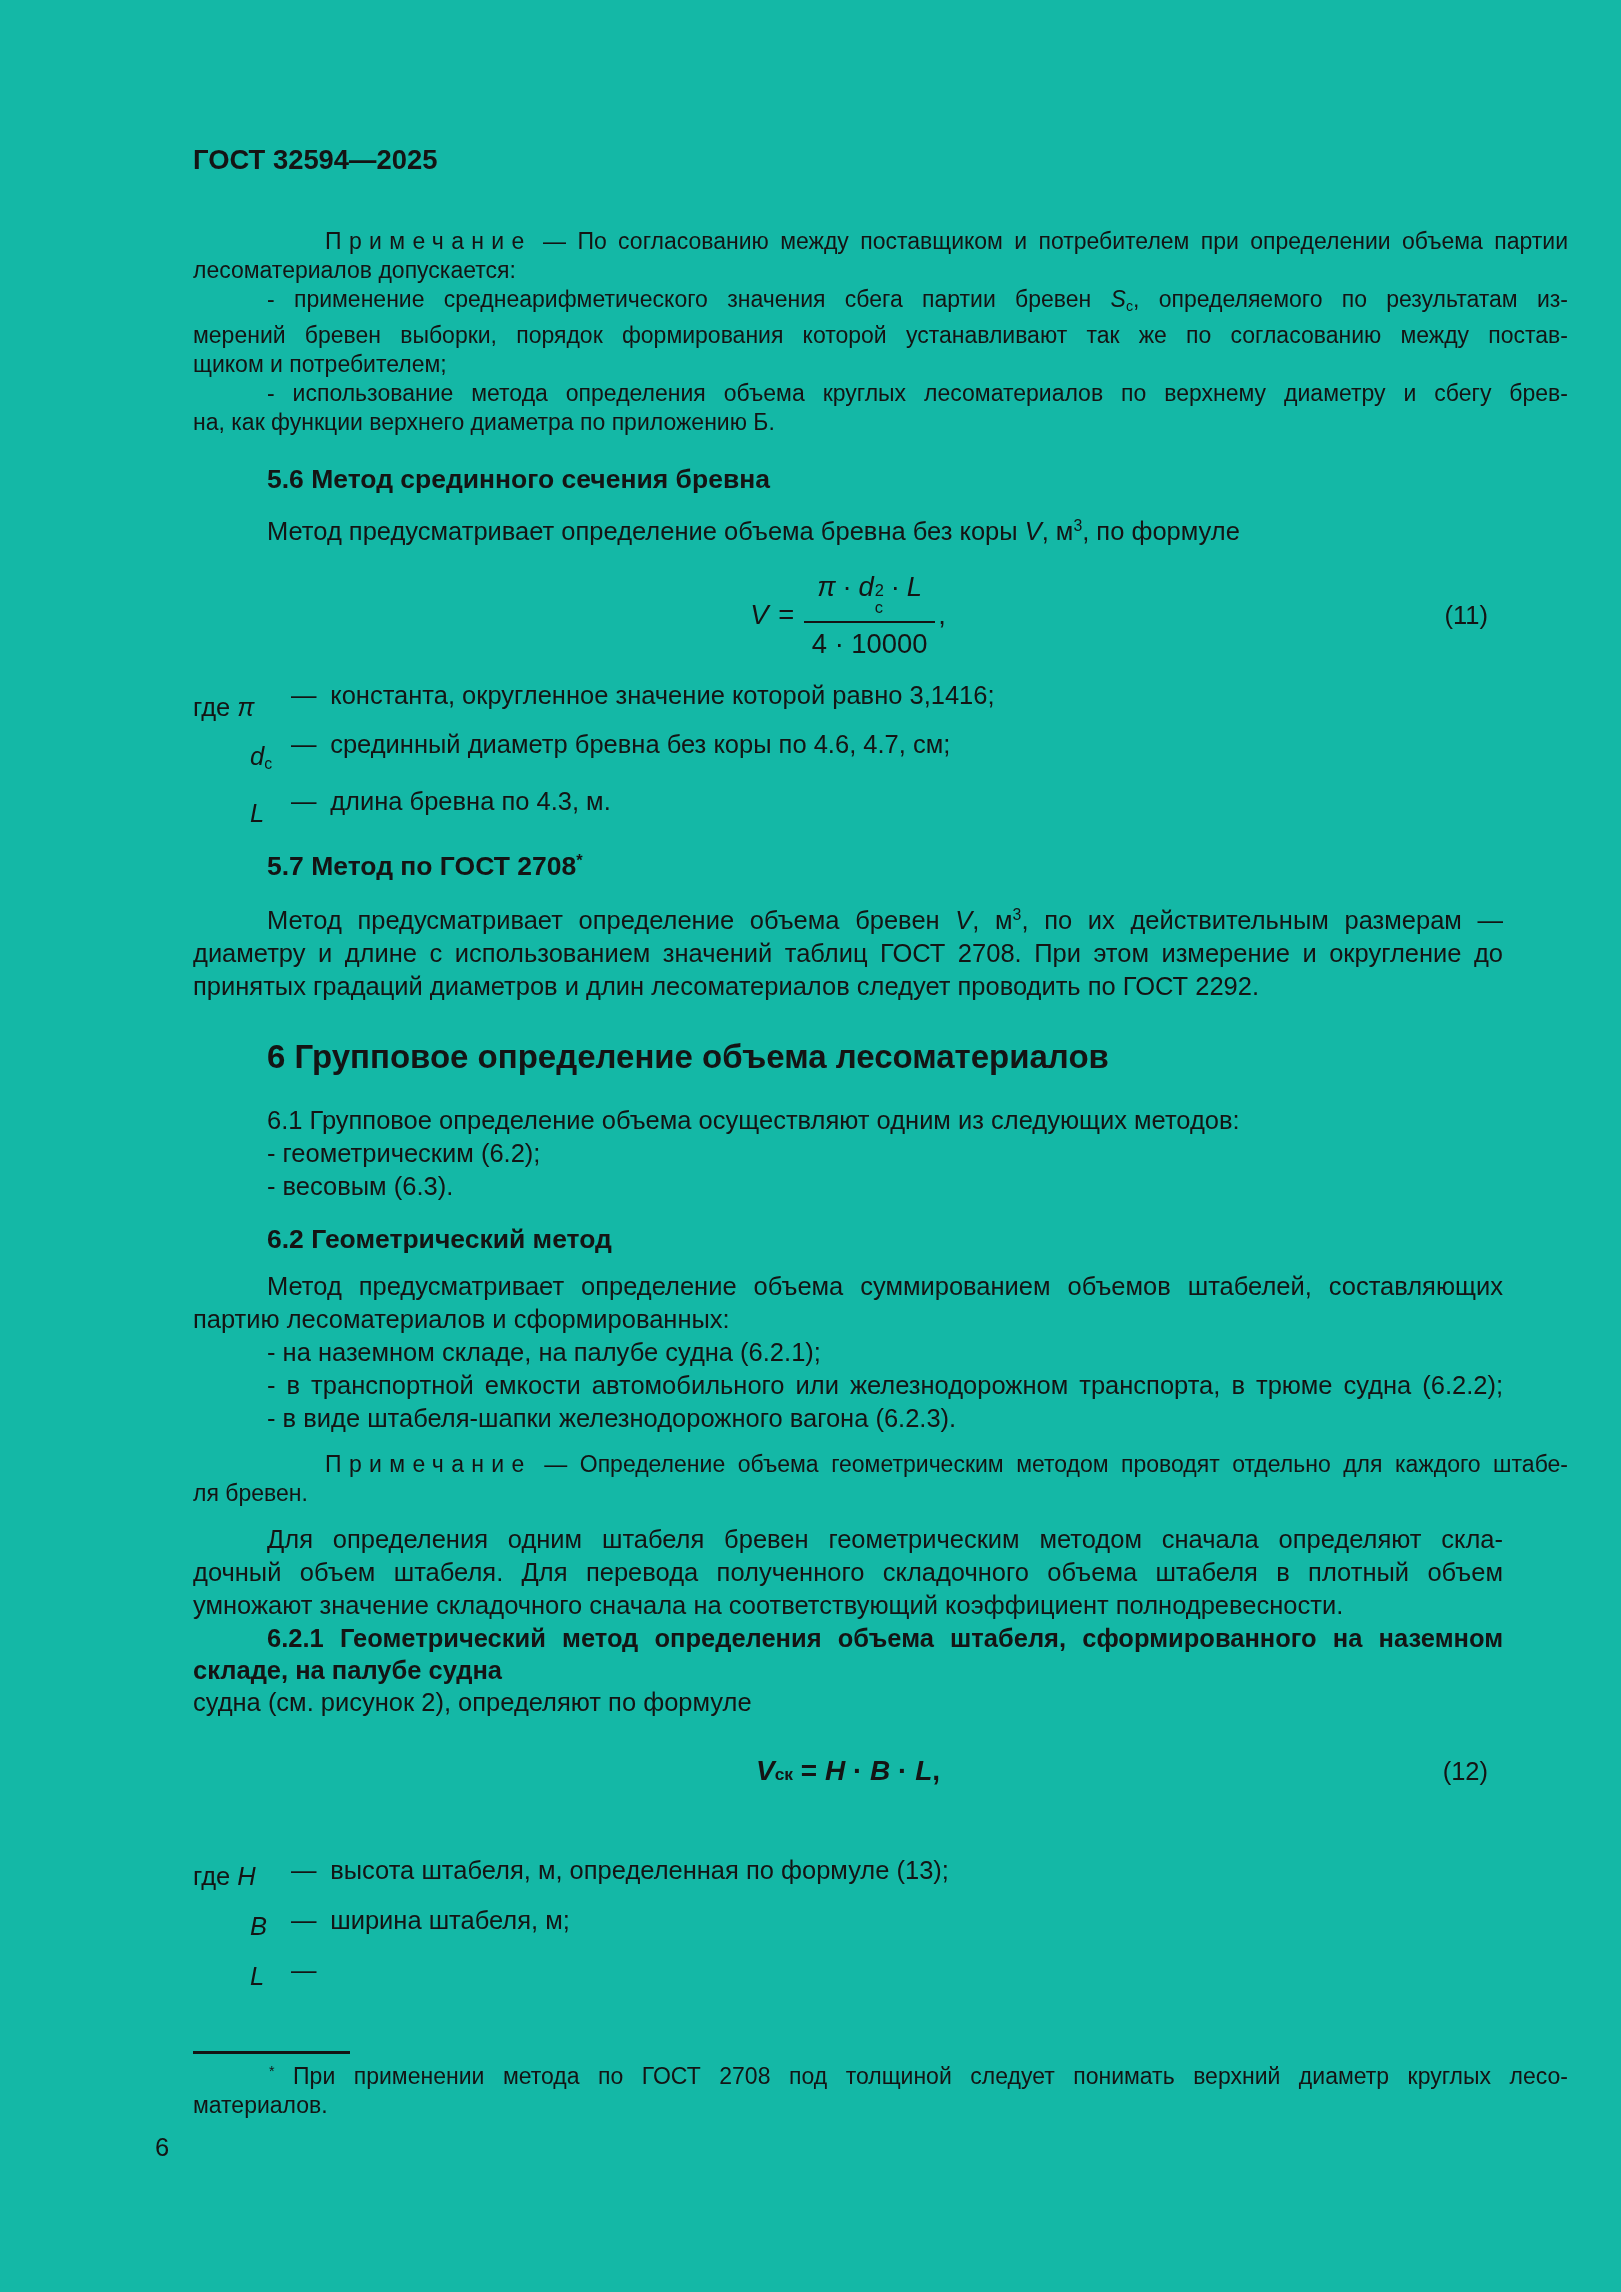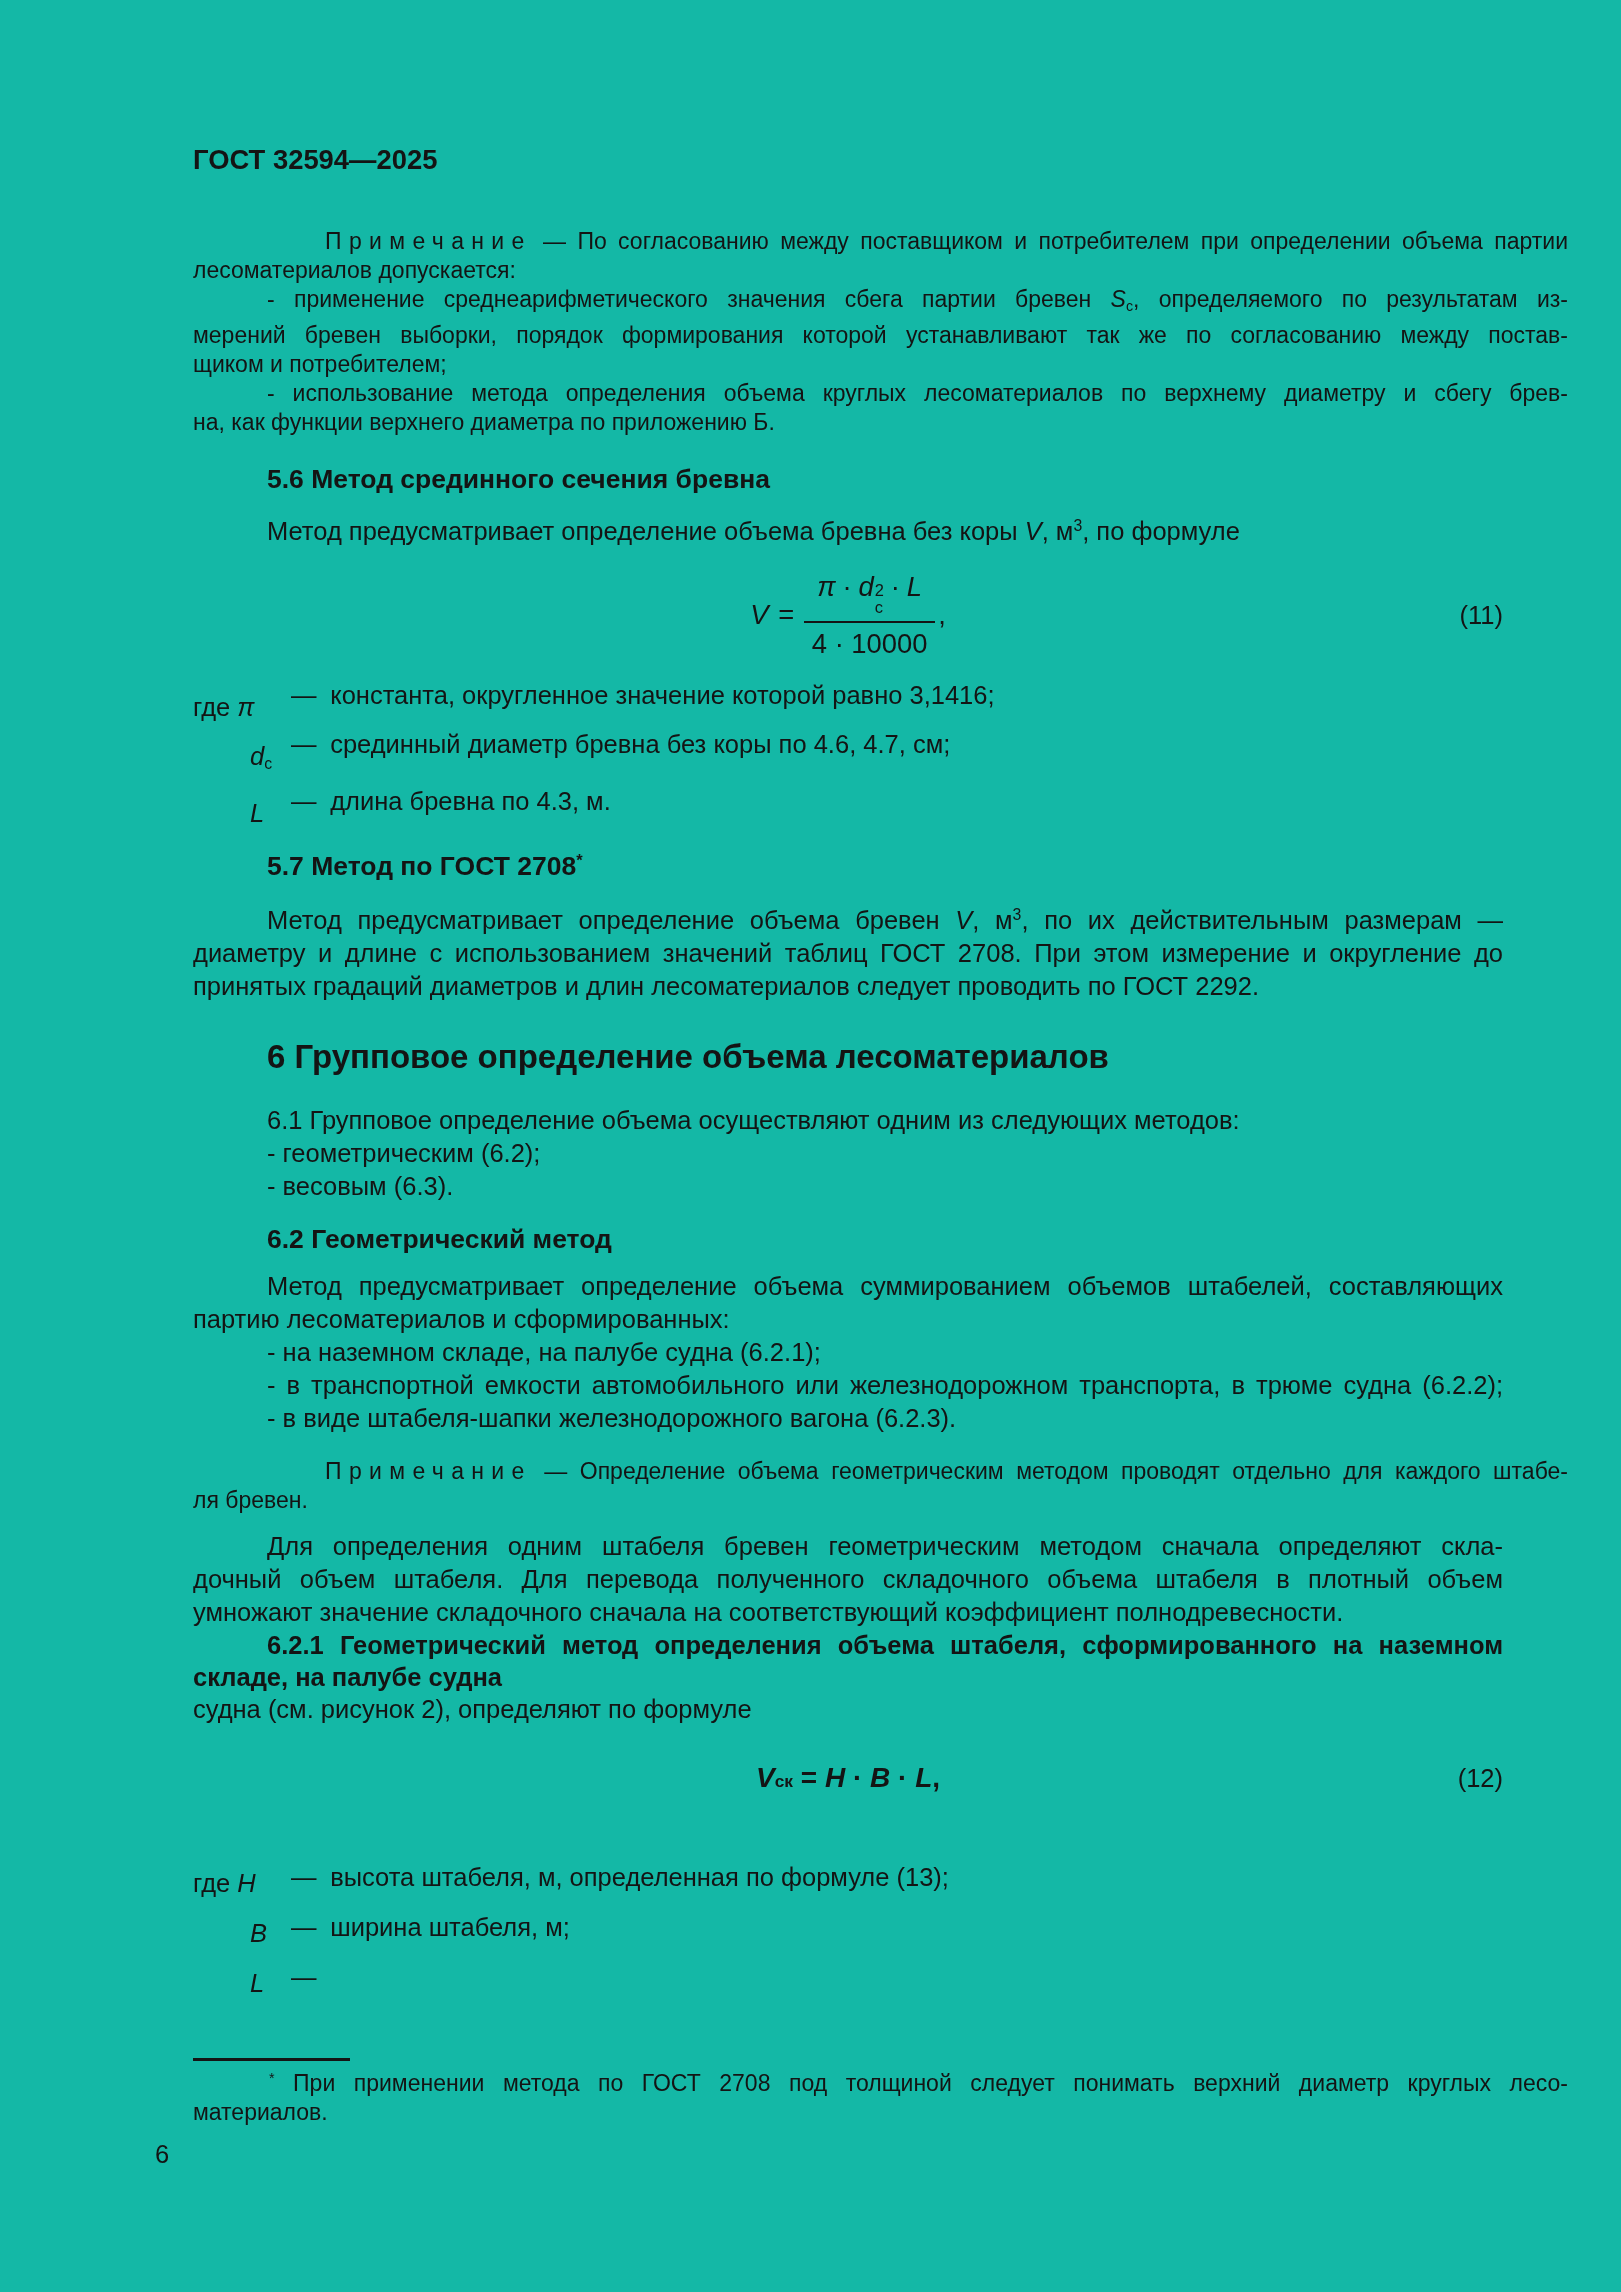--- a/index.html
+++ b/index.html
@@ -33,34 +33,34 @@
   .m-s56h{margin-top:27.4px;}
   .m-s56p{margin-top:13.7px;}
   .m-eq11{margin-top:17.6px;}
   .m-wh1{margin-top:11.8px;}
   .m-s57h{margin-top:13.7px;}
   .m-s57p{margin-top:15.7px;}
   .m-ch6{margin-top:33px;}
   .m-p61{margin-top:27.4px;}
   .m-s62h{margin-top:20.6px;}
   .m-s62p{margin-top:15.7px;}
-  .m-note2{margin-top:22px;}
+  .m-note2{margin-top:15px;}
   .m-p2{margin-top:14.7px;}
   .m-eq12{margin-top:22.5px;}
   .m-wh2{margin-top:44px;}
   .m-fnr{margin-top:56px;}
   .m-fn{margin-top:3.9px;}
   .m-pg{margin-top:12.7px;}
   
   .note-label{letter-spacing:0.32em;}
   
   .eqrow{position:relative;display:flex;justify-content:center;align-items:center;}
   .eq11{height:100px;}
   .eq12{height:59px;}
-  .eqnum{position:absolute;right:0;top:50%;transform:translateY(-50%);font-size:25.5px;}
+  .eqnum{position:absolute;right:15px;top:50%;transform:translateY(-50%);font-size:25.5px;}
   .f11{font-size:27.4px;display:inline-flex;align-items:center;}
   .feq{margin:0 9.8px;}
   .fdot{margin:0 6.9px;}
   .frac{display:inline-flex;flex-direction:column;align-items:center;margin-right:2.9px;}
   .fnum{display:inline-flex;align-items:baseline;padding:0 7.8px 4.9px;}
   .fden{border-top:2.9px solid #141414;padding:4.9px 7.8px 0;}
   .dss{display:inline-flex;flex-direction:column;align-items:flex-start;
        font-size:0.6em;line-height:1.05;vertical-align:-0.5em;margin-left:1px;}
   .f12{font-size:28px;font-weight:bold;display:inline-flex;align-items:baseline;white-space:pre;}
   

